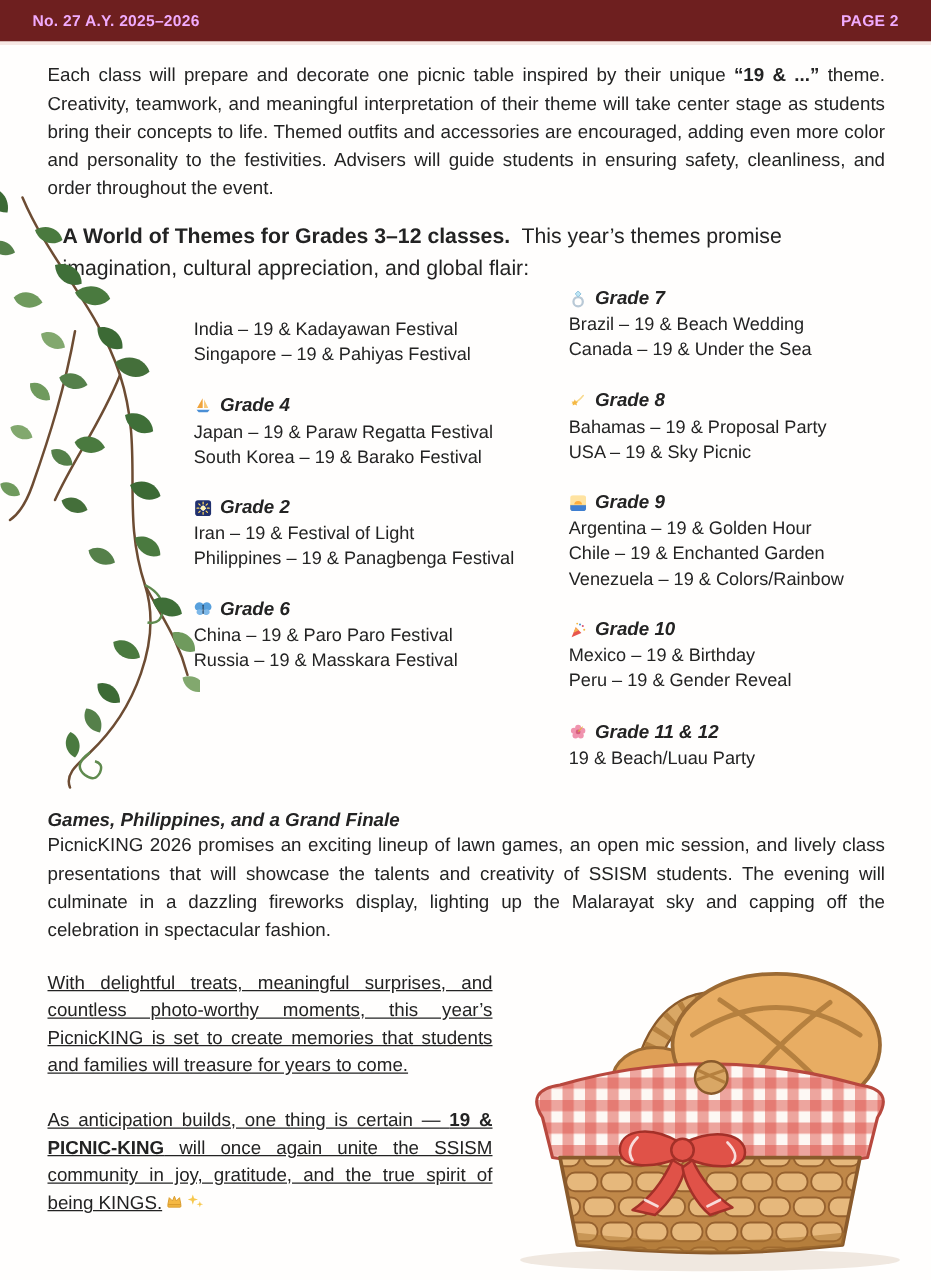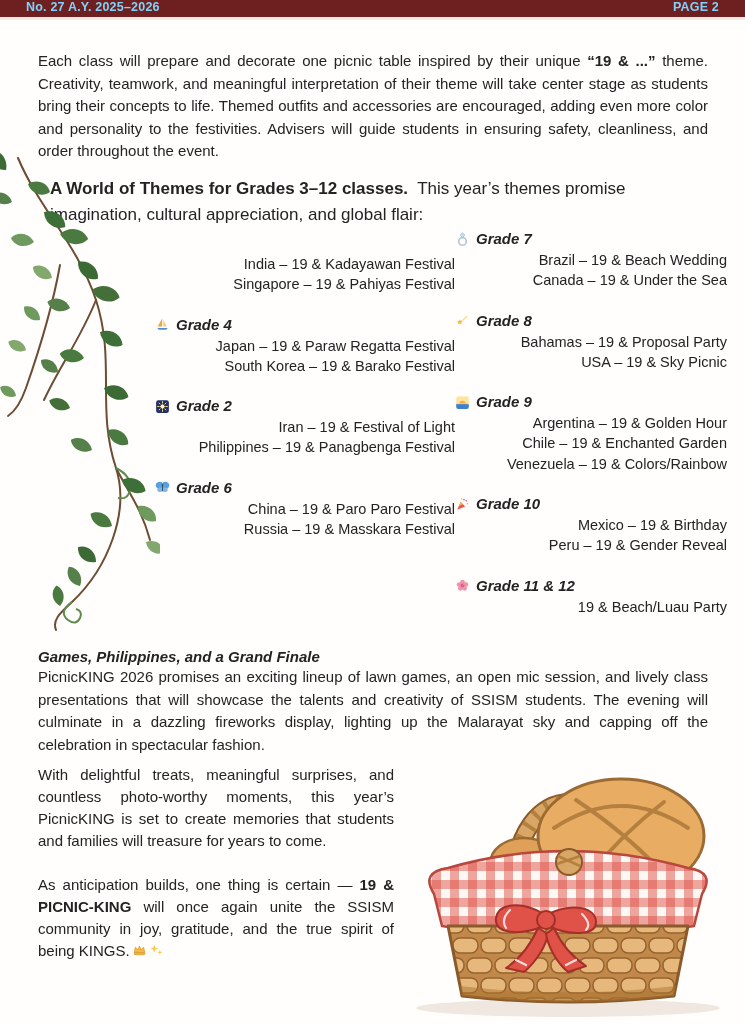--- a/index.html
+++ b/index.html
@@ -7,60 +7,60 @@
   .page {
     position: relative;
     width: 745px; height: 1024px;
     background: #fffefd;
     font-family: "Liberation Sans", sans-serif;
     color: #232323;
     overflow: hidden;
   }
   .topbar {
     position: absolute; top:0; left:0; right:0;
-    height: 20px;
+    height: 36px;
     background: #6e1f1f;
     border-bottom: 3px solid #f7e8e4;
-    color: #7dd3fc;
-    display: flex; justify-content: space-between; align-items: flex-start;
+    color: #f0abfc;
+    display: flex; justify-content: space-between; align-items: center;
     padding: 0 26px;
     font-size: 12.5px; font-weight: bold; letter-spacing: .2px;
   }
   .intro {
     position: absolute; top: 50px; left: 38px; width: 670px;
     font-size: 15px; line-height: 1.5; text-align: justify; margin:0;
   }
   .themes-intro {
     position: absolute; top: 176px; left: 50px; width: 662px;
     font-size: 17px; line-height: 1.5; margin:0;
   }
   .vine { position: absolute; left: 0; top: 150px; }
   .grades {
     position: absolute; top: 228px; left: 155px; width: 572px;
     display: flex;
   }
   .col-left  { width: 300px; margin-top: 26px; }
   .col-right { width: 272px; }
-  .grade-block { margin-bottom: 19px; text-align: right; }
+  .grade-block { margin-bottom: 19px; }
   .grade-title {
     display: flex; align-items: center; gap: 6px;
     font-weight: bold; font-style: italic; font-size: 15px;
     line-height: 22px;
   }
   .gicon { display:inline-flex; width:15px; height:15px; }
   .gicon svg { display:block; }
   .gitem { font-size: 14.5px; line-height: 1.4; }
   .finale { position: absolute; top: 648px; left: 38px; width: 670px; }
   .finale h3 {
     margin: 0 0 1px 0; font-size: 15px; font-style: italic; font-weight: bold;
   }
   .finale p { margin: 0; font-size: 15px; line-height: 1.5; text-align: justify; }
   .closing-text { position: absolute; top: 764px; left: 38px; width: 356px; }
   .closing-text p {
-    margin: 0 0 22px 0; font-size: 15px; line-height: 1.47; text-align: justify;
+    margin: 12px 0 22px 0; font-size: 15px; line-height: 1.47; text-align: justify; text-decoration: underline;
   }
   .inline-ico { display:inline-block; vertical-align:-2px; margin-left:2px; }
   .basket { position: absolute; left: 396px; top: 736px; }
   b { font-weight: bold; }
 </style>
 </head>
 <body>
 
 <div class="page">
 

